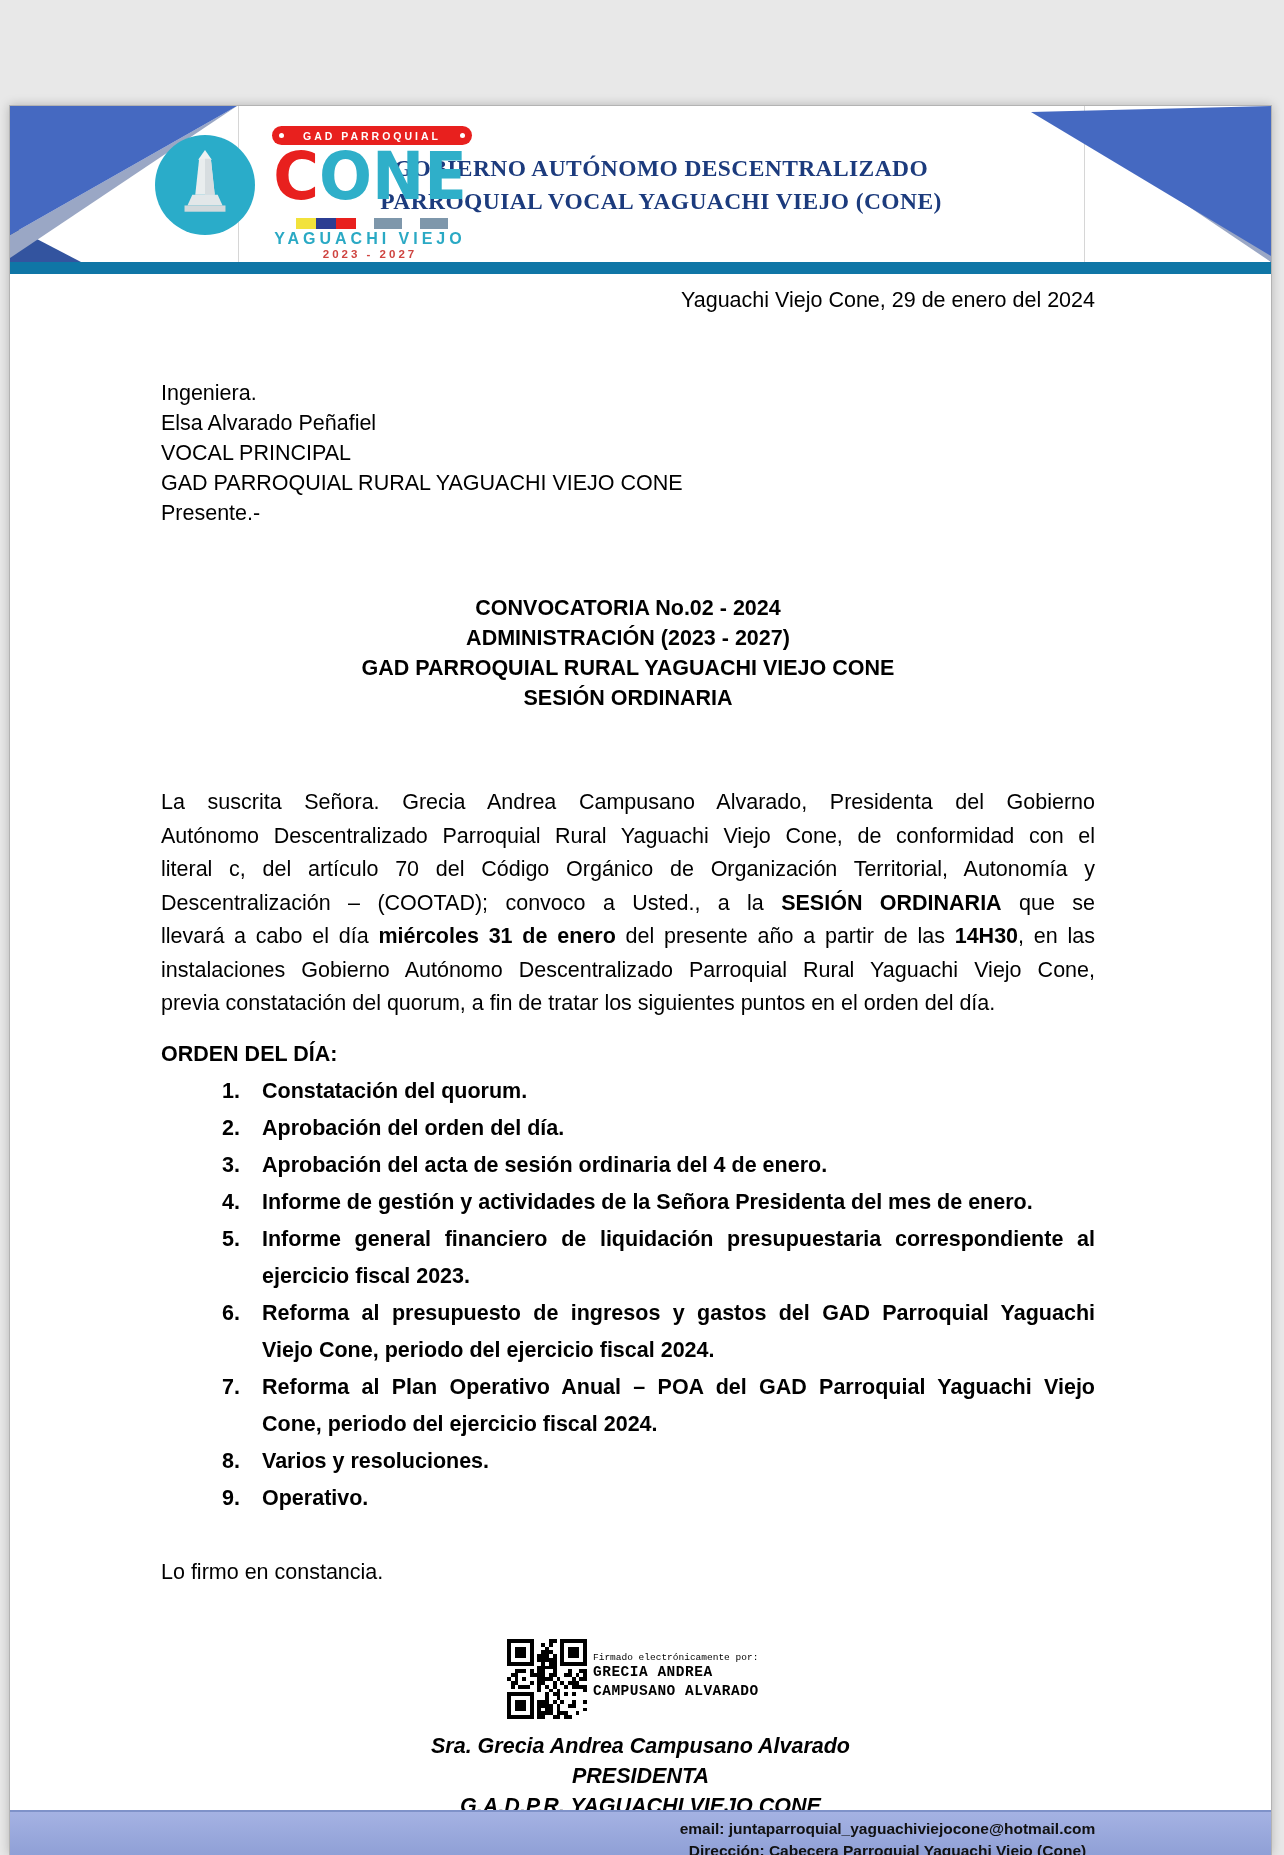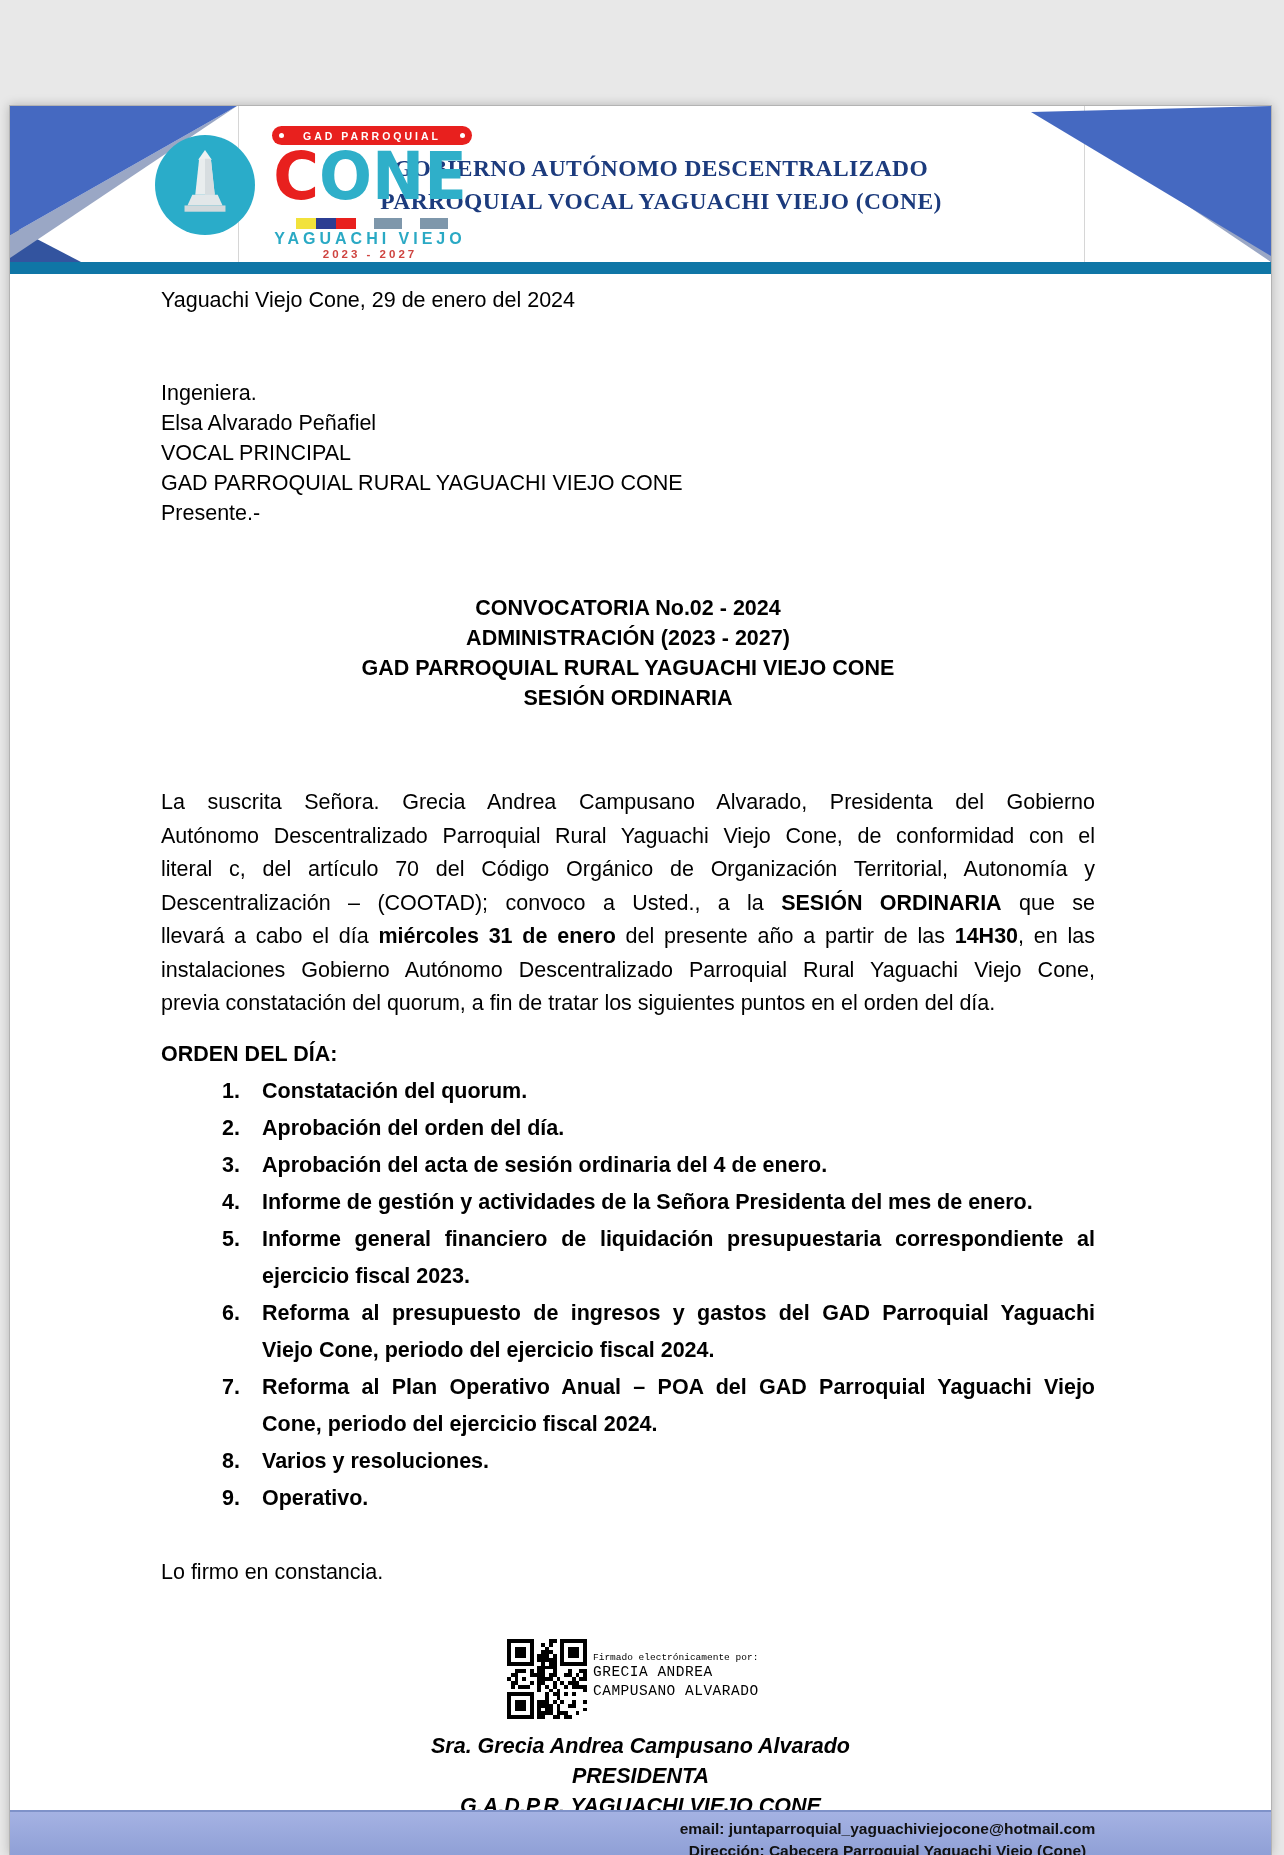--- a/index.html
+++ b/index.html
@@ -56,21 +56,21 @@
   .logo-sub{position:absolute;left:252px;top:124px;width:216px;text-align:center;
     color:#2aa9c4;font-weight:700;font-size:16px;letter-spacing:4px;white-space:nowrap;}
   .logo-period{position:absolute;left:252px;top:142px;width:216px;text-align:center;
     color:#cf4440;font-weight:700;font-size:11.5px;letter-spacing:3px;}
 
   .hdr-title{position:absolute;left:228px;top:46px;width:846px;z-index:4;
     text-align:center;color:#1c3b7d;font-family:"Liberation Serif", serif;
     font-weight:700;font-size:23.5px;line-height:33px;letter-spacing:.4px;}
 
   
-  .date-line{position:absolute;left:151px;top:182px;width:934px;text-align:left;
+  .date-line{position:absolute;left:151px;top:182px;width:934px;text-align:right;
     font-size:21.5px;color:#000;}
   .recipient{position:absolute;left:151px;top:272px;font-size:21.5px;line-height:30px;color:#000;}
   .heading{position:absolute;left:151px;top:487px;width:934px;text-align:center;
     font-size:21.5px;line-height:30px;font-weight:700;color:#000;}
   .bodytext{position:absolute;left:151px;top:680px;width:934px;font-size:21.5px;
     line-height:33.5px;color:#000;}
   .jline{text-align:justify;text-align-last:justify;white-space:normal;}
   .jline.last{text-align:left;text-align-last:auto;}
   .b{font-weight:700;}
 
@@ -81,21 +81,21 @@
     font-size:21.5px;font-weight:700;line-height:37px;}
   ol.agenda-list li::before{content:counter(it) ".";position:absolute;left:61px;top:0;}
   .il.jst{text-align:justify;text-align-last:justify;}
 
   .closing{position:absolute;left:151px;top:1454px;font-size:21.5px;color:#000;}
 
   
   .qr{position:absolute;left:497px;top:1533px;width:80px;height:80px;}
   .stamp-text{position:absolute;left:583px;top:1546px;font-family:"Liberation Mono", monospace;color:#000;}
   .stamp-small{font-size:9.5px;line-height:11px;}
-  .stamp-big{font-size:14.5px;line-height:19px;font-weight:400;letter-spacing:.5px;}
+  .stamp-big{font-size:14.5px;line-height:19px;font-weight:700;letter-spacing:.5px;}
   .sig-names{position:absolute;left:0;top:1608px;width:1261px;text-align:center;
     font-size:21.5px;line-height:30px;font-weight:700;font-style:italic;color:#000;margin-top:17px;}
 
   
   .footer-bar{position:absolute;left:0;top:1704px;width:1261px;height:45px;
     background:linear-gradient(#a5b2e3,#8fa0d6);border-top:2px solid #7f92c9;box-sizing:border-box;}
   .footer-text{position:absolute;left:650px;top:6px;width:455px;text-align:center;
     font-size:15.5px;font-weight:700;color:#111;line-height:22px;}
 </style>
 </head>

